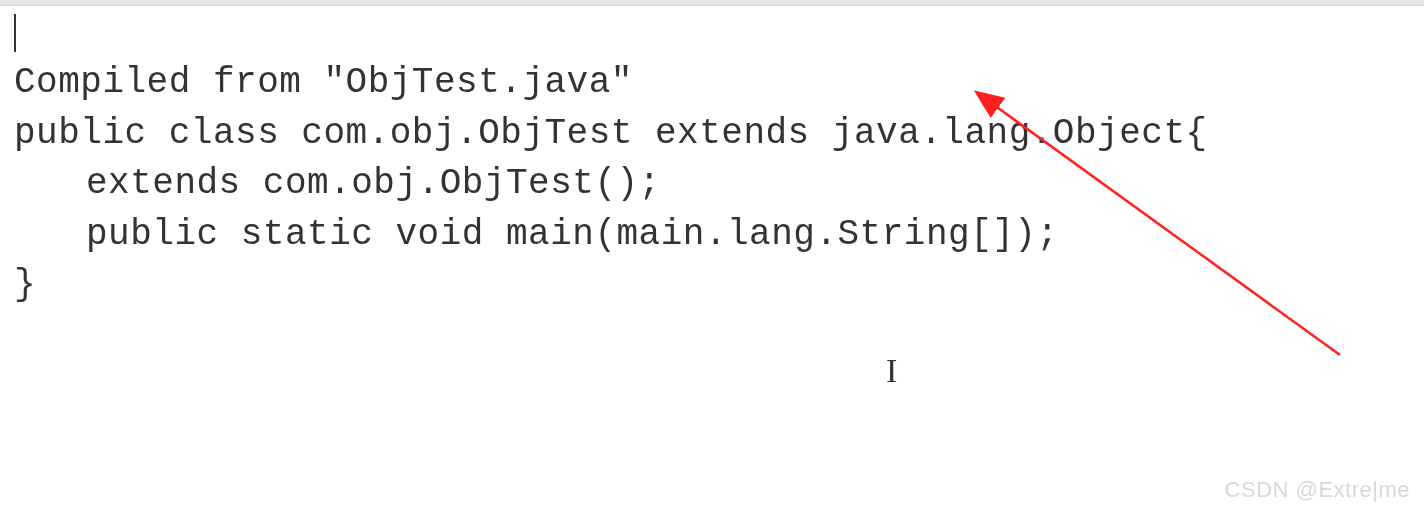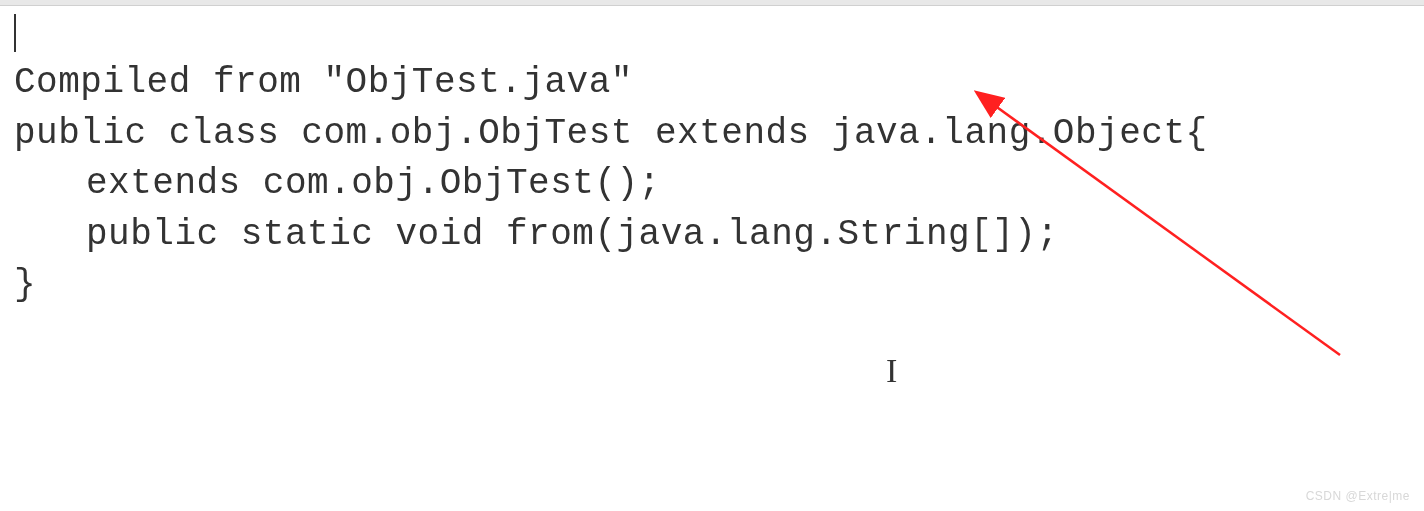--- a/index.html
+++ b/index.html
@@ -58,40 +58,40 @@
       left: 970px;
       width: 380px;
       height: 280px;
       pointer-events: none;
     }
     .watermark {
       position: absolute;
       right: 14px;
       bottom: 8px;
       font-family: Arial, sans-serif;
-      font-size: 12px;
+      font-size: 22px;
       color: #d8d8d8;
       letter-spacing: 0.5px;
     }
     .indent {
       padding-left: 72px;
     }
   </style>
 </head>
 <body>
 
 <div class="top-border"></div>
 
 <div class="text-cursor"></div>
 
 <div class="editor-content">
 <span>Compiled from "ObjTest.java"</span>
 <span>public class com.obj.ObjTest extends java.lang.Object{</span>
 <span class="indent">extends com.obj.ObjTest();</span>
-<span class="indent">public static void from(java.lang.String[]);</span>
+<span class="indent">public static void main(main.lang.String[]);</span>
 <span>}</span>
 </div>
 
 <div class="ibeam-cursor">I</div>
 
 <svg class="annotation-arrow" viewBox="0 0 380 280">
   <defs>
     <marker id="arrowhead" markerWidth="12" markerHeight="10" refX="2" refY="5" orient="auto">
       <polygon points="0 0, 12 5, 0 10" fill="#ff2020"></polygon>
     </marker>

